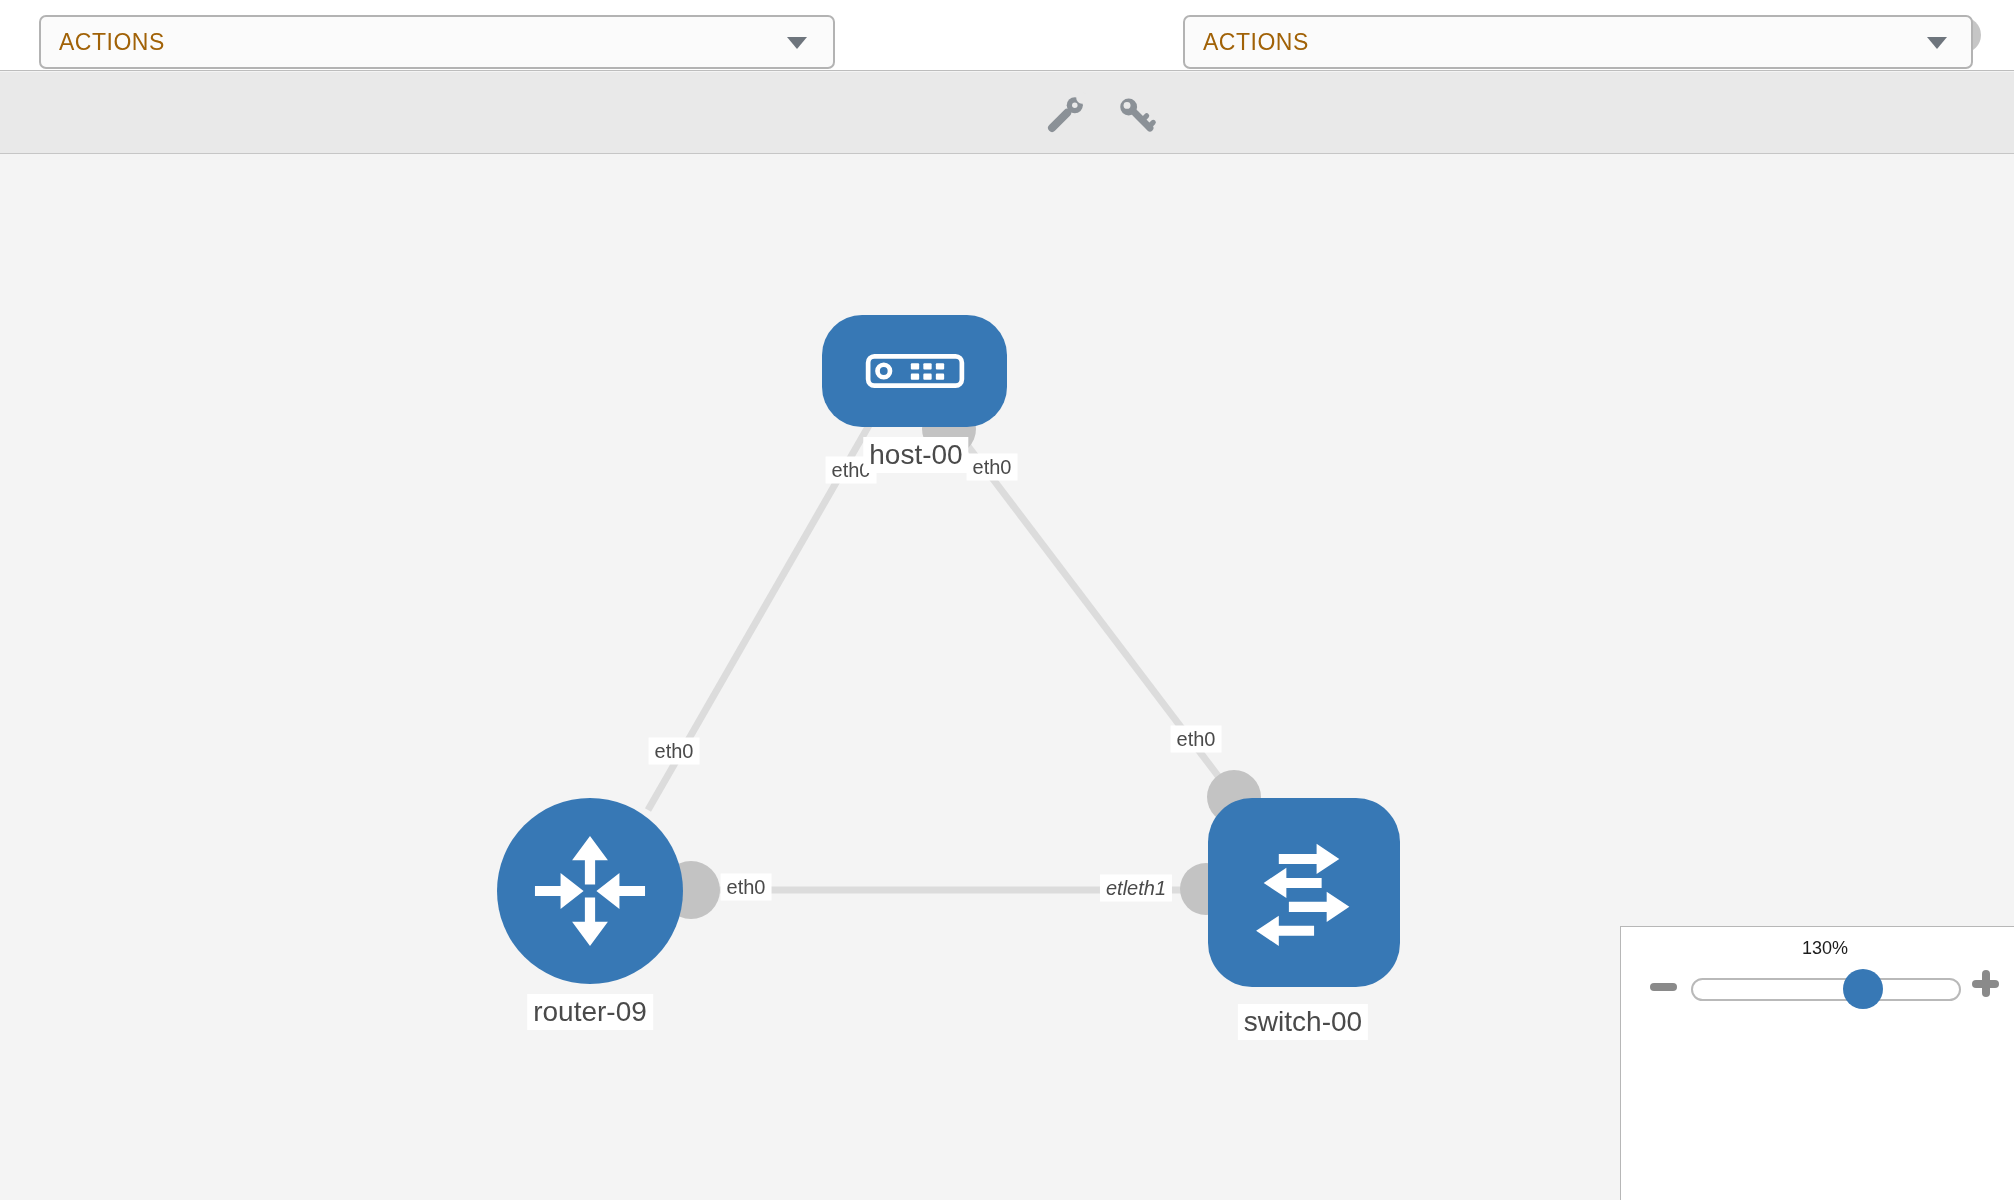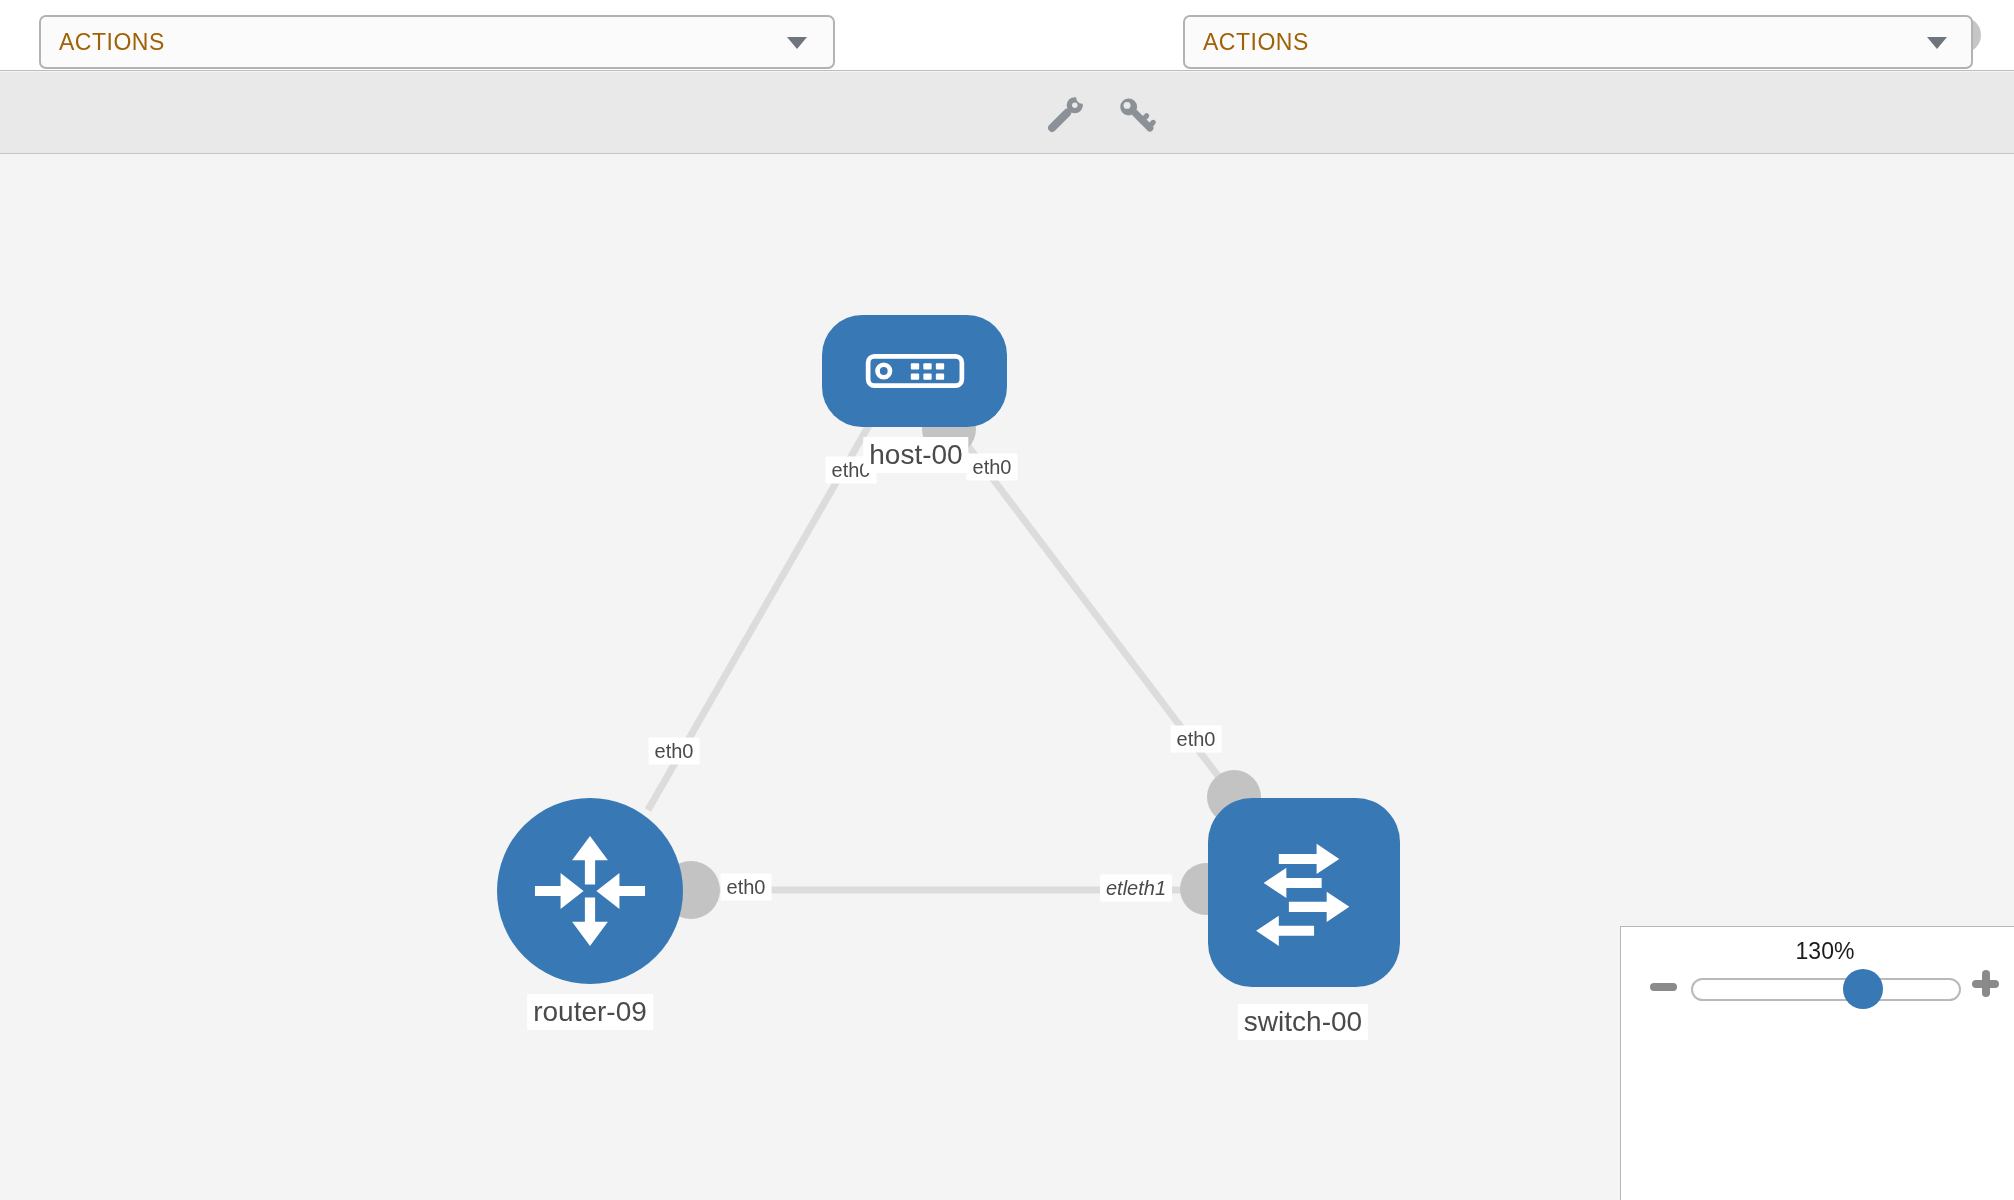--- a/index.html
+++ b/index.html
@@ -72,21 +72,21 @@
   .chip-node{font-size:28px;}
   .chip-iface{font-size:20px;}
 
   
   .zoom-panel{
     position:absolute;left:1620px;top:926px;width:420px;height:300px;
     background:#ffffff;border:1px solid #b7b7b7;box-sizing:border-box;z-index:4;
   }
   .zoom-level{
     position:absolute;left:124px;top:11px;width:160px;text-align:center;
-    font-size:23px;color:#1c1c1c;
+    font-size:18px;color:#1c1c1c;
   }
   .zoom-minus{
     position:absolute;left:29px;top:56px;width:27px;height:8px;border-radius:4px;
     background:#8a8a8a;cursor:pointer;
   }
   .zoom-plus{position:absolute;left:351px;top:43px;width:27px;height:27px;cursor:pointer;}
   .zoom-plus .h{position:absolute;left:0;top:10px;width:27px;height:8px;border-radius:4px;background:#8a8a8a;}
   .zoom-plus .v{position:absolute;left:10px;top:0;width:8px;height:27px;border-radius:4px;background:#8a8a8a;}
   .zoom-track{
     position:absolute;left:70px;top:51px;width:270px;height:23px;

